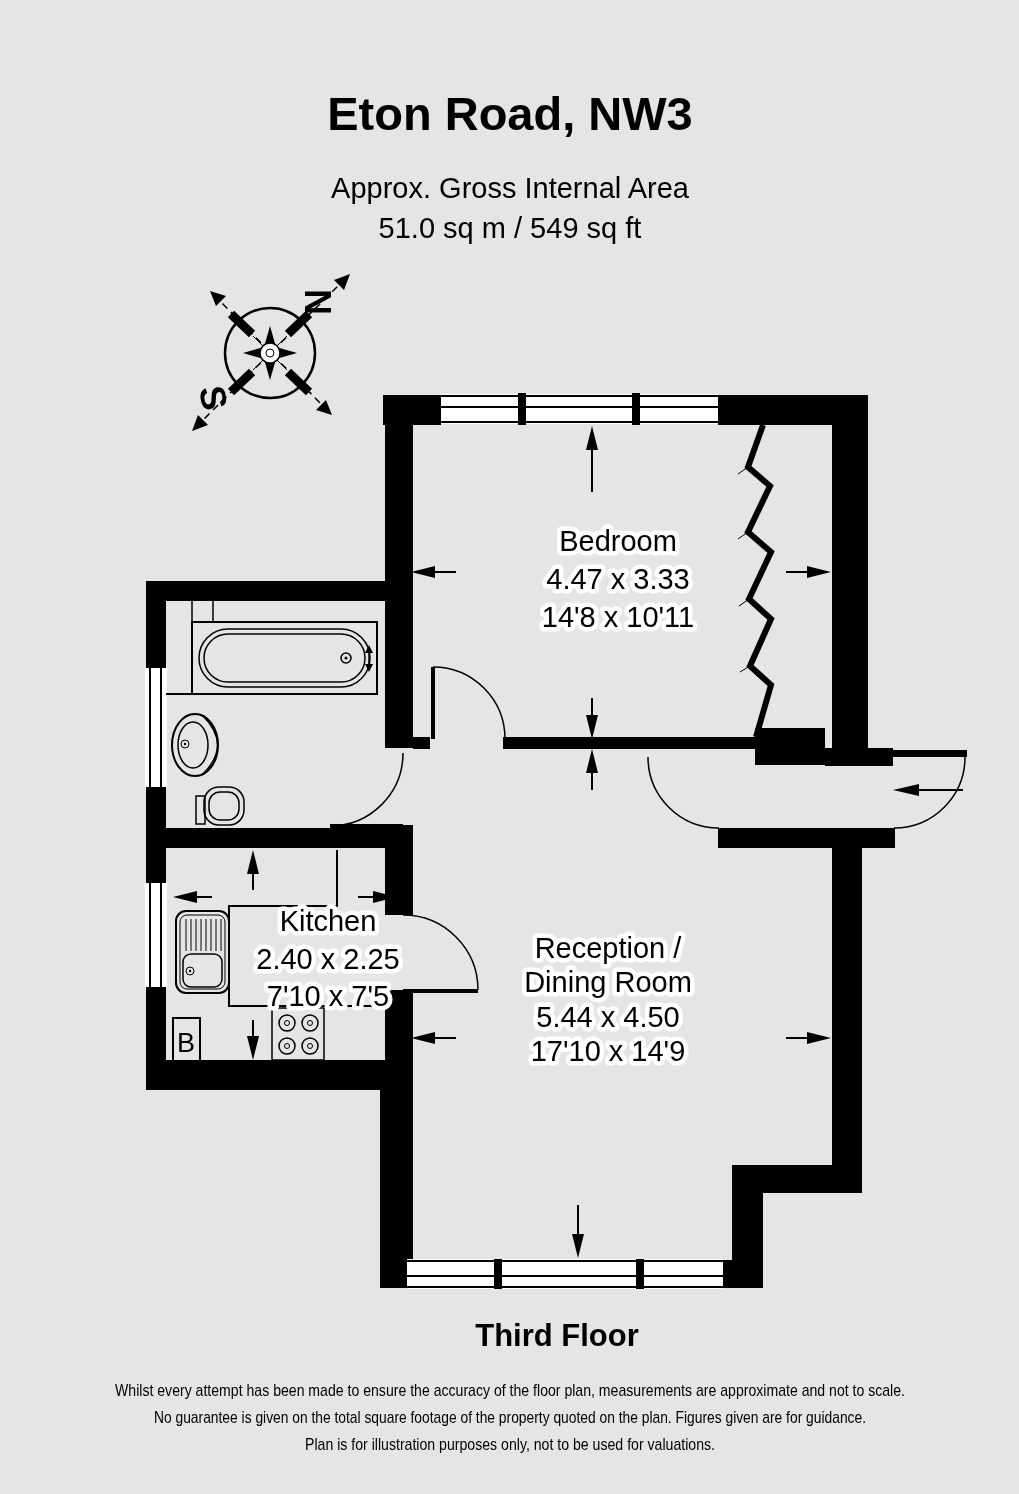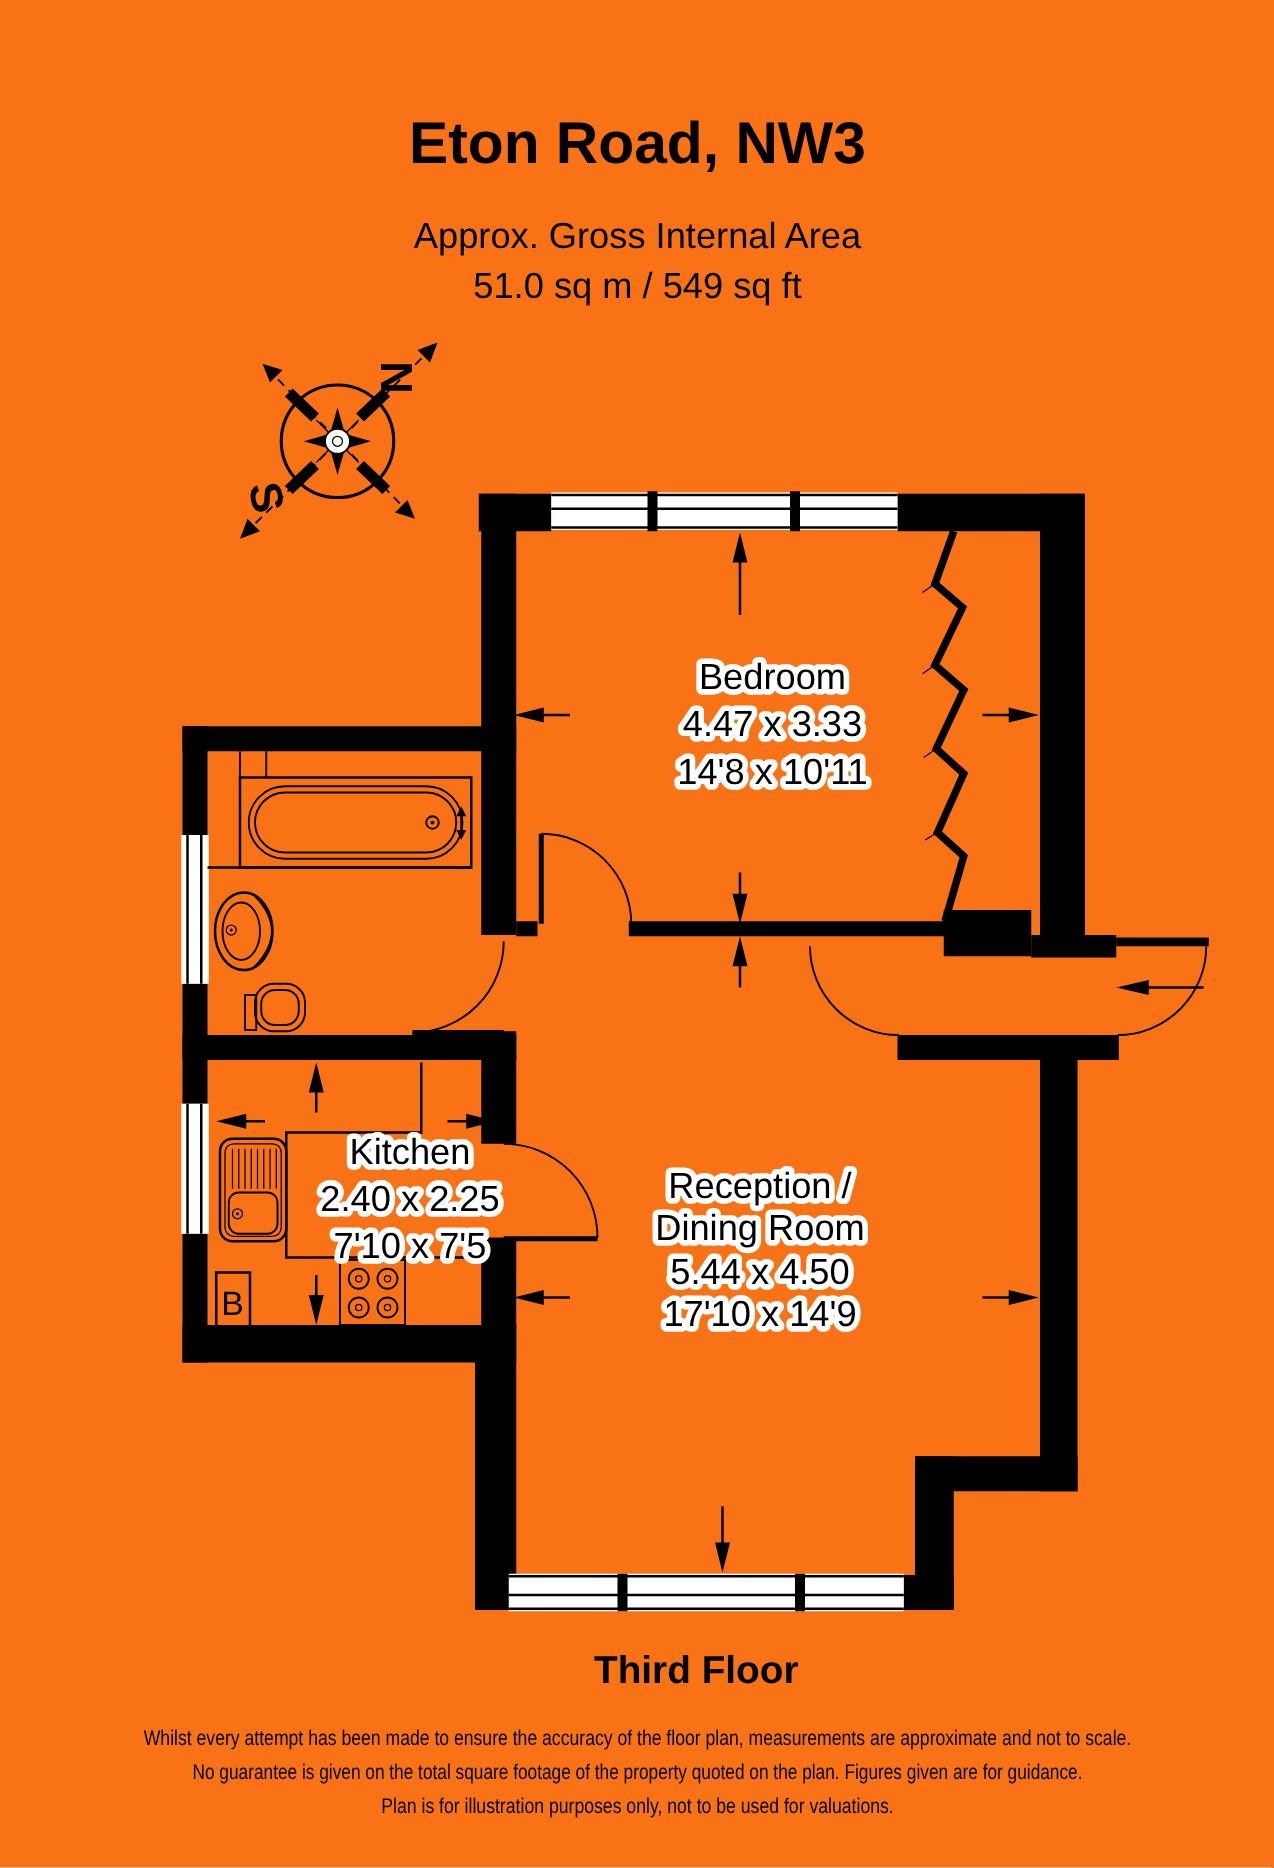--- a/index.html
+++ b/index.html
@@ -1,19 +1,19 @@
 <!DOCTYPE html>
 <html><head>
 <meta charset="utf-8">
 <style>
   html,body{margin:0;padding:0;background:#ffffff;}
   .page{
     position:relative;
     width:1019px;height:1494px;
-    background:#f97316;
+    background:#e5e5e5;
     font-family:"Liberation Sans", sans-serif;
     margin:0 auto;
     overflow:hidden;
   }
   svg{display:block;}
   text{fill:#000;}
   .title{font-size:47px;font-weight:bold;}
   .sub{font-size:29px;}
   .room{font-size:29px;paint-order:stroke;stroke:#ffffff;stroke-width:9px;stroke-linejoin:round;}
   .floor{font-size:31px;font-weight:bold;}

